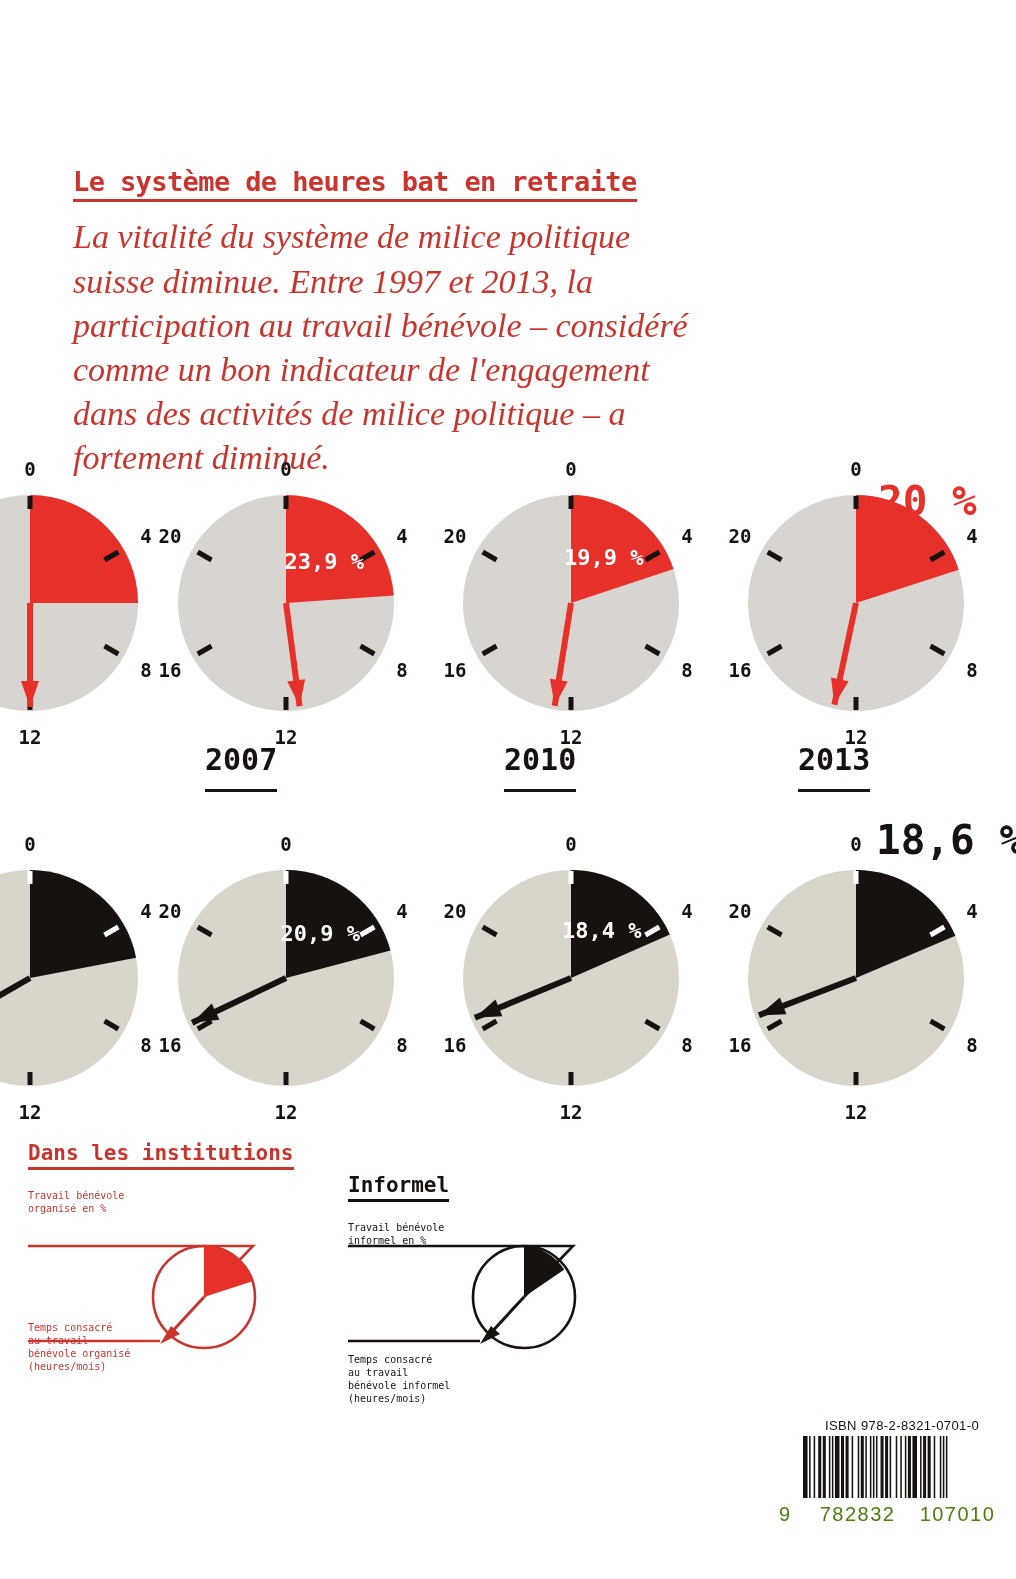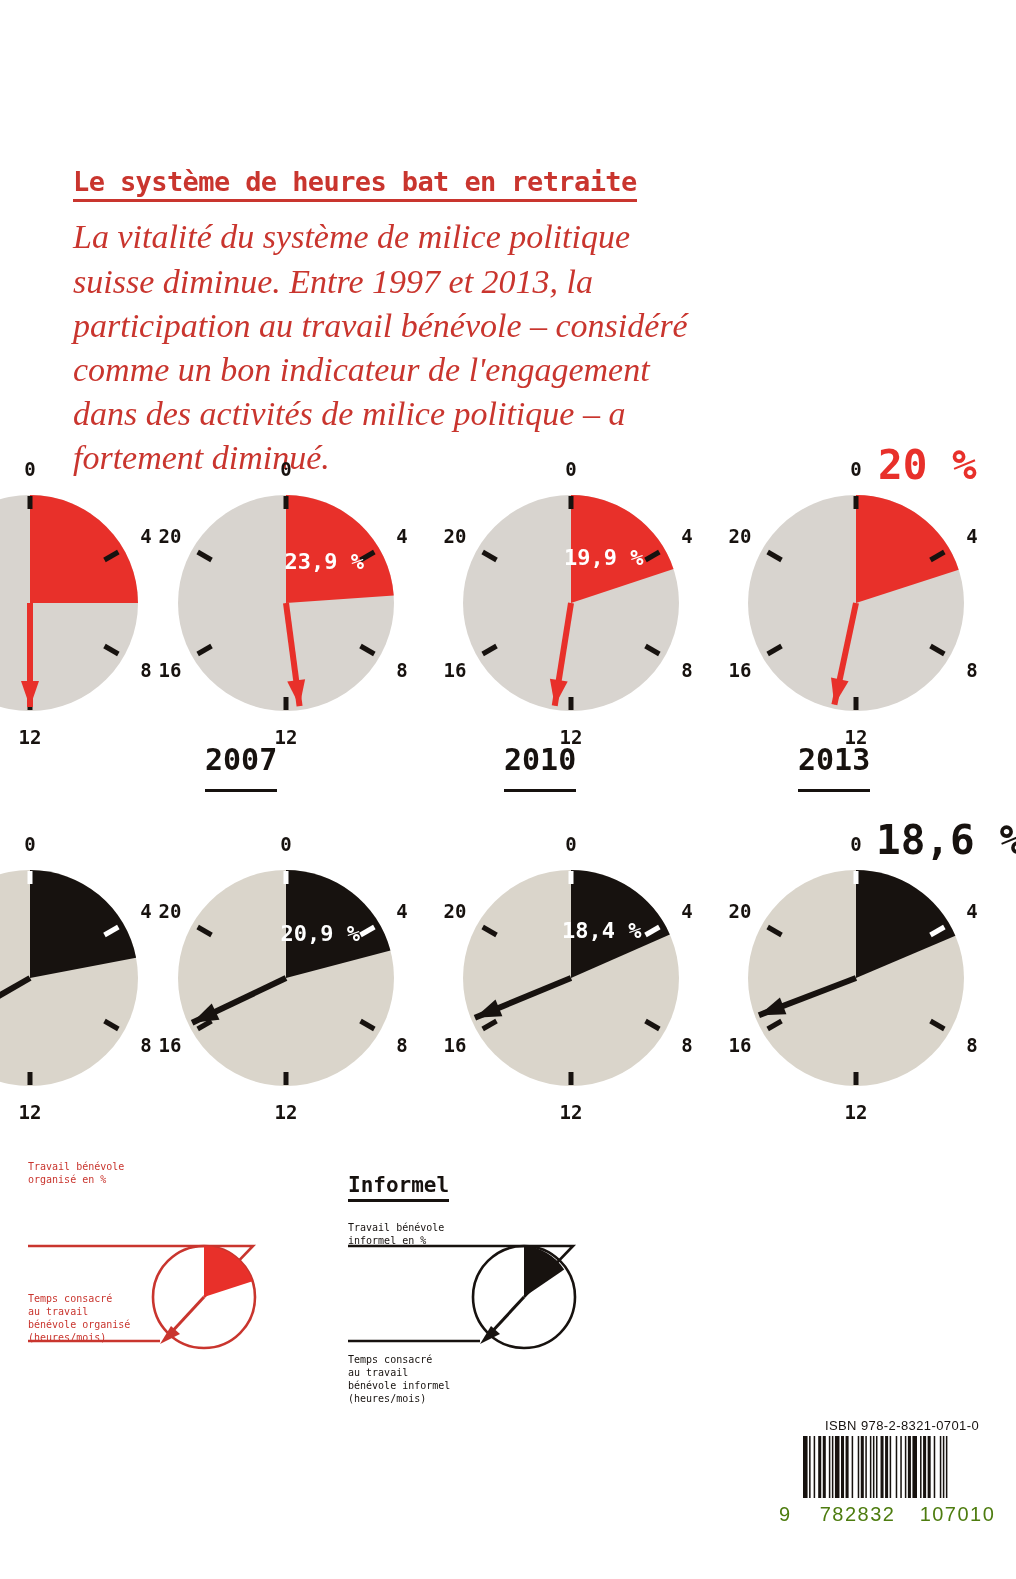--- a/index.html
+++ b/index.html
@@ -28,21 +28,21 @@
 
   
   .chart{position:absolute;}
   .chart svg{display:block;overflow:visible;}
 
   .bigpct{
     position:absolute;
     font-family:"DejaVu Sans Mono", monospace;
     font-weight:bold;white-space:nowrap;
   }
-  .bigpct.red{color:#E8302A;font-size:41px;}
+  .bigpct.red{color:#E8302A;font-size:41px;margin-top:36px;}
   .bigpct.black{color:#17120F;font-size:41px;}
 
   .yearlabel{
     position:absolute;
     font-family:"DejaVu Sans Mono", monospace;
     font-weight:bold;font-size:30px;color:#17120F;
     border-bottom:3px solid #17120F;padding-bottom:12px;
     letter-spacing:0px;
   }
 
@@ -255,20 +255,21 @@
         <line x1="81.52181527453828" y1="113" x2="67.66540881398727" y2="104.99999999999999" stroke="#17120F" stroke-width="5" stroke-linecap="butt"></line>
         <text x="39.95259589288523" y="88.99999999999999" text-anchor="middle" dominant-baseline="central" font-family="&quot;DejaVu Sans Mono&quot;, monospace" font-size="19" font-weight="bold" fill="#17120F">20</text>
         <line x1="156" y1="156" x2="58.90763564429099" y2="193.27026675271117" stroke="#17120F" stroke-width="6" stroke-linecap="butt"></line>
         <polygon points="58.90763564429099,193.27026675271117 79.95541518731055,175.55047622605858 86.40603827912595,192.3549239030082" fill="#17120F"></polygon>
       </svg>
     </div>
 
   <div class="bigpct black" style="left:876px;top:816px;">18,6 %</div>
 
   <div class="legend" style="left:28px;top:1141px;">
+    <div class="legend-title legend-red">Dans les institutions</div>
     <div class="legend-text legend-red" style="margin-top:19px;">Travail bénévole
 organisé en %</div>
     <div class="legend-text legend-red" style="margin-top:106px;">Temps consacré
 au travail
 bénévole organisé
 (heures/mois)</div>
     <svg class="legend-diagram" width="260" height="140" style="left:0px;top:83px;" viewBox="0 0 260 140">
 
       <path d="M0 22 L225 22 L176 73" fill="none" stroke="#C9352E" stroke-width="2.6"></path>
 

